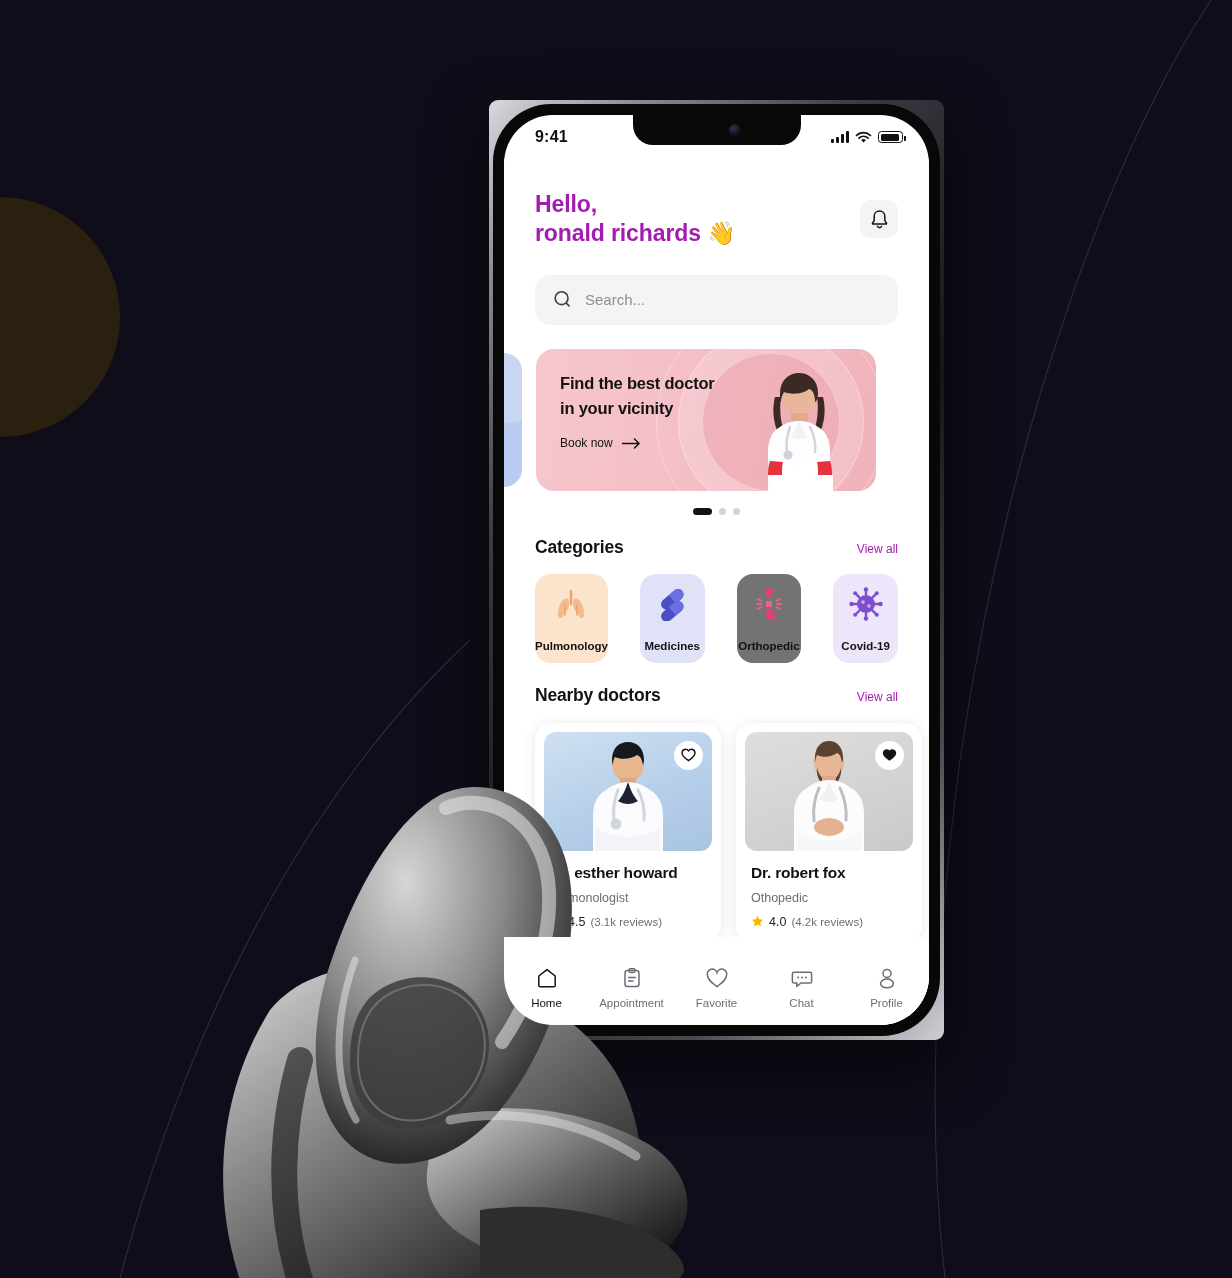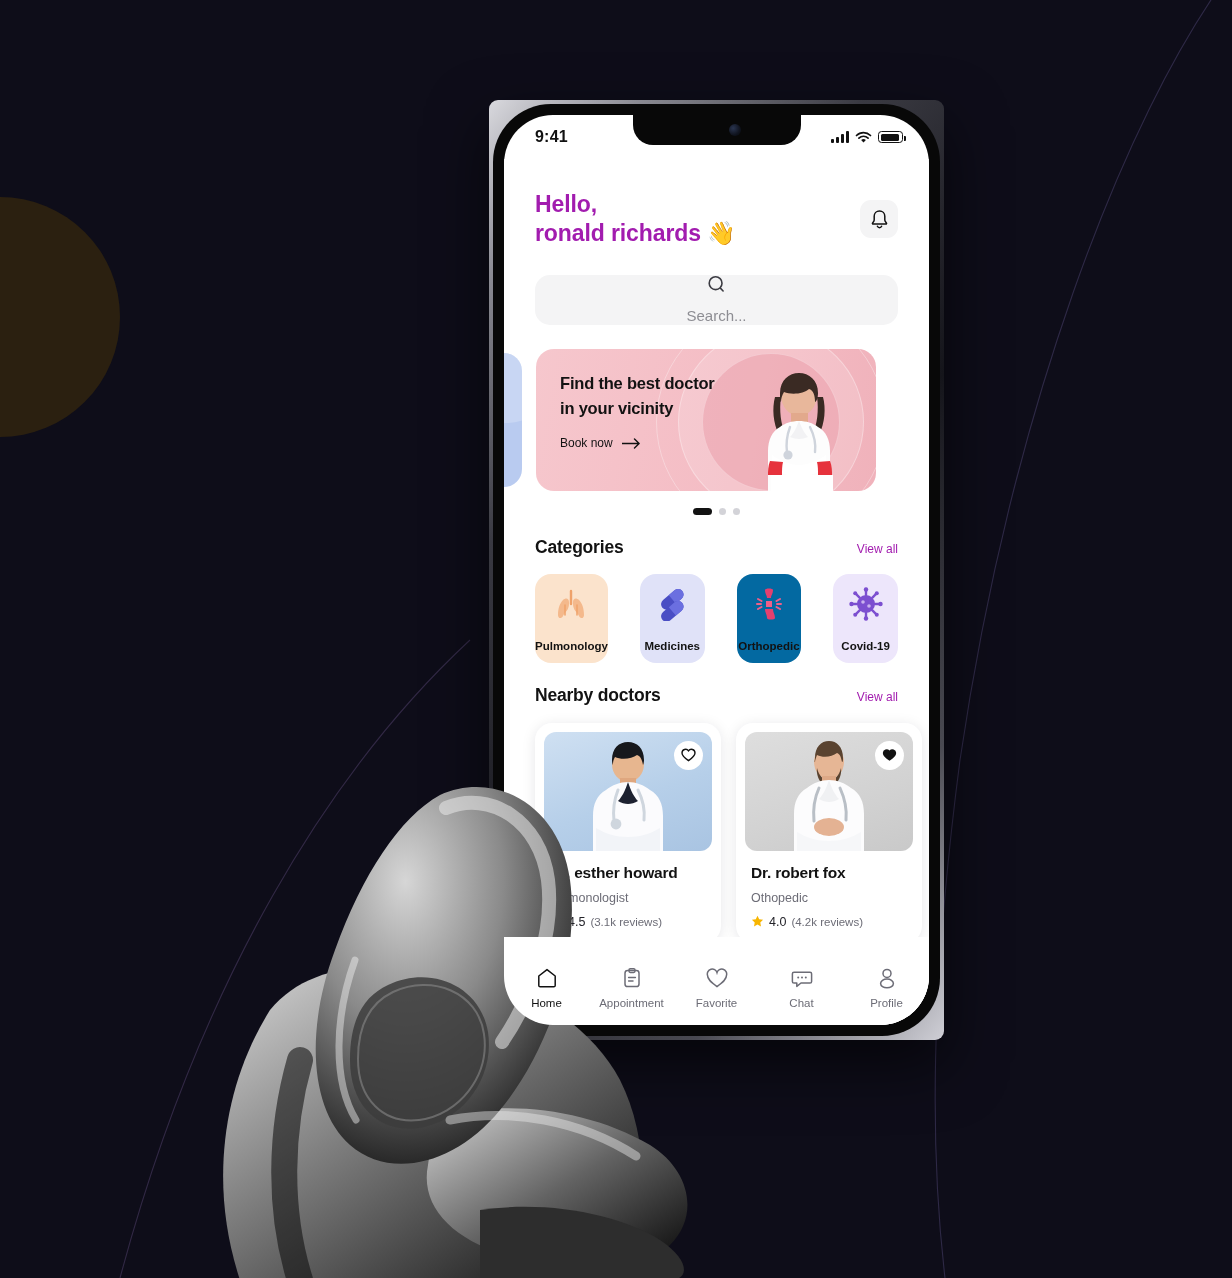--- a/index.html
+++ b/index.html
@@ -99,21 +99,21 @@
     letter-spacing:-0.1px;
   }
   .bell-btn{
     width:38px;height:38px;border-radius:11px;background:#f4f4f5;
     display:flex;align-items:center;justify-content:center;flex:none;
   }
 
   .search-bar{
     margin:26px 31px 0 31px;
     height:50px;border-radius:15px;background:#f4f4f5;
-    display:flex;align-items:center;gap:13px;padding:0 18px;flex-direction:column;
+    display:flex;align-items:center;gap:13px;padding:0 18px;
   }
   .search-ph{ font-size:15px; color:#8d8d93; }
 
   
   .carousel{
     margin-top:24px;
     display:flex; align-items:stretch; gap:14px;
     padding:0 0 0 0;
     overflow:hidden;
   }
@@ -342,21 +342,21 @@
                     <path d="M17 7h7.5a5.5 5.5 0 0 1 0 11H17z" fill="#6b6fe0"></path>
                   </g>
                   <g transform="rotate(-40 17 24)">
                     <rect x="4" y="19" width="26" height="11" rx="5.5" fill="#4a4ec4"></rect>
                     <path d="M17 19h7.5a5.5 5.5 0 0 1 0 11H17z" fill="#6b6fe0"></path>
                   </g>
                 </svg>
                 <div class="cat-lb">Medicines</div>
               </div>
 
-              <div class="cat" style="background:#0369a1">
+              <div class="cat" style="background:#737373">
                 <svg class="cat-ic" width="34" height="34" viewBox="0 0 34 34">
                   <path d="M13 3c0-2 8-2 8 0 0 4-2 5-2 8h-4c0-3-2-4-2-8z" fill="#e5406f"></path>
                   <path d="M14 14h6v6h-6z" fill="#f05f88"></path>
                   <path d="M13 22h8c0 4 2 5 2 9 0 2-8 2-8 0 0-4-2-5-2-9z" fill="#e5406f"></path>
                   <path d="M6 12l3.5 2M6 22l3.5-2M5 17h4M28 12l-3.5 2M28 22l-3.5-2M29 17h-4" stroke="#f05f88" stroke-width="2" stroke-linecap="round"></path>
                 </svg>
                 <div class="cat-lb">Orthopedic</div>
               </div>
 
               <div class="cat" style="background:#ede6fb">

